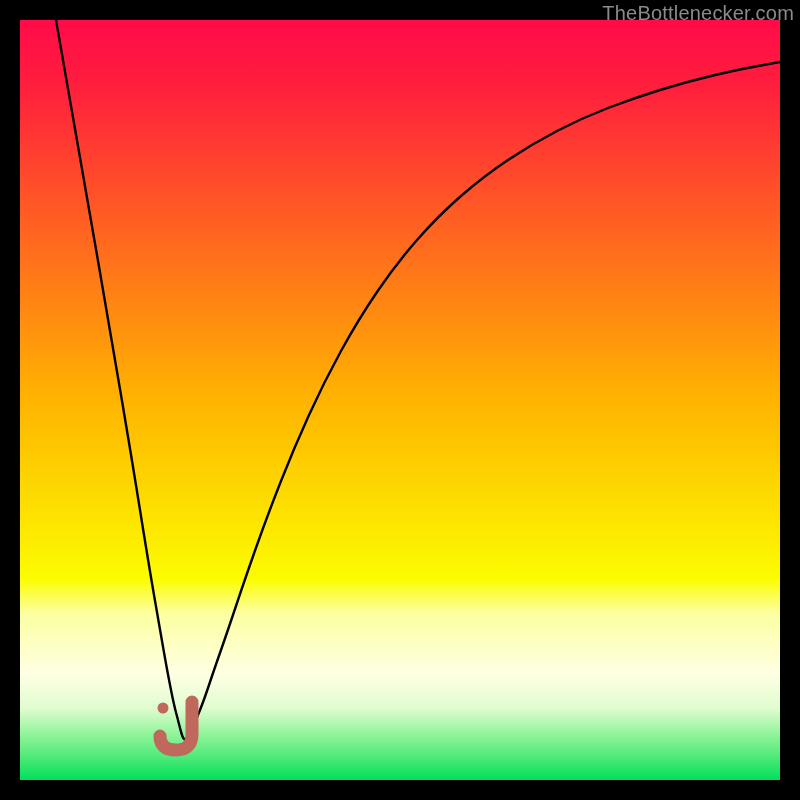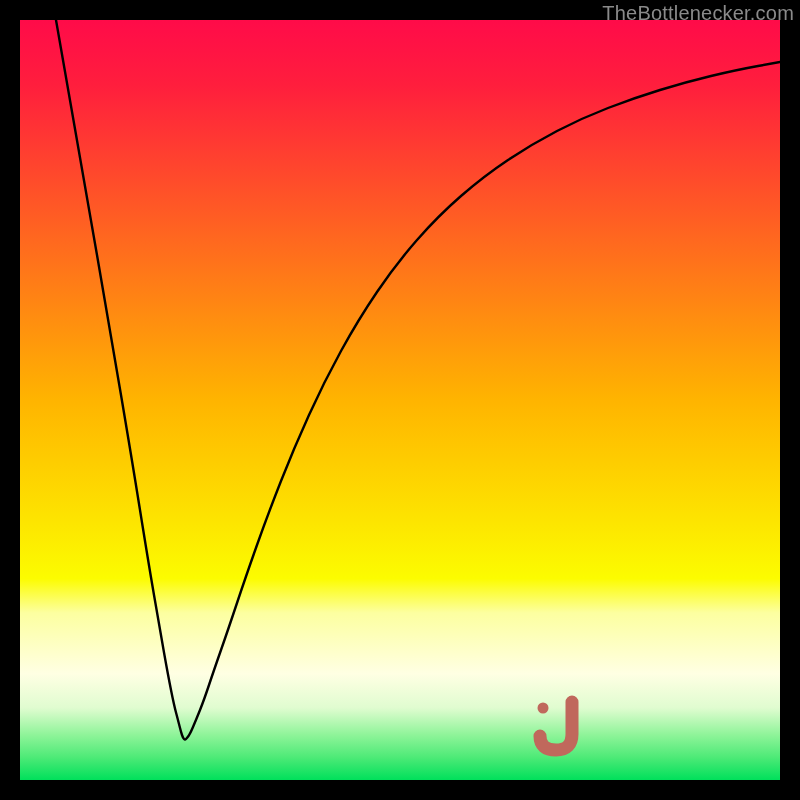--- a/index.html
+++ b/index.html
@@ -10,21 +10,20 @@
     background: #000000;
     overflow: hidden;
   }
   .frame {
     position: absolute;
     left: 0;
     top: 0;
     width: 800px;
     height: 800px;
     background: #000000;
-    text-align: center;
   }
   .plot-area {
     position: absolute;
     left: 20px;
     top: 20px;
     width: 760px;
     height: 760px;
     overflow: hidden;
   }
   .gradient-bg {

